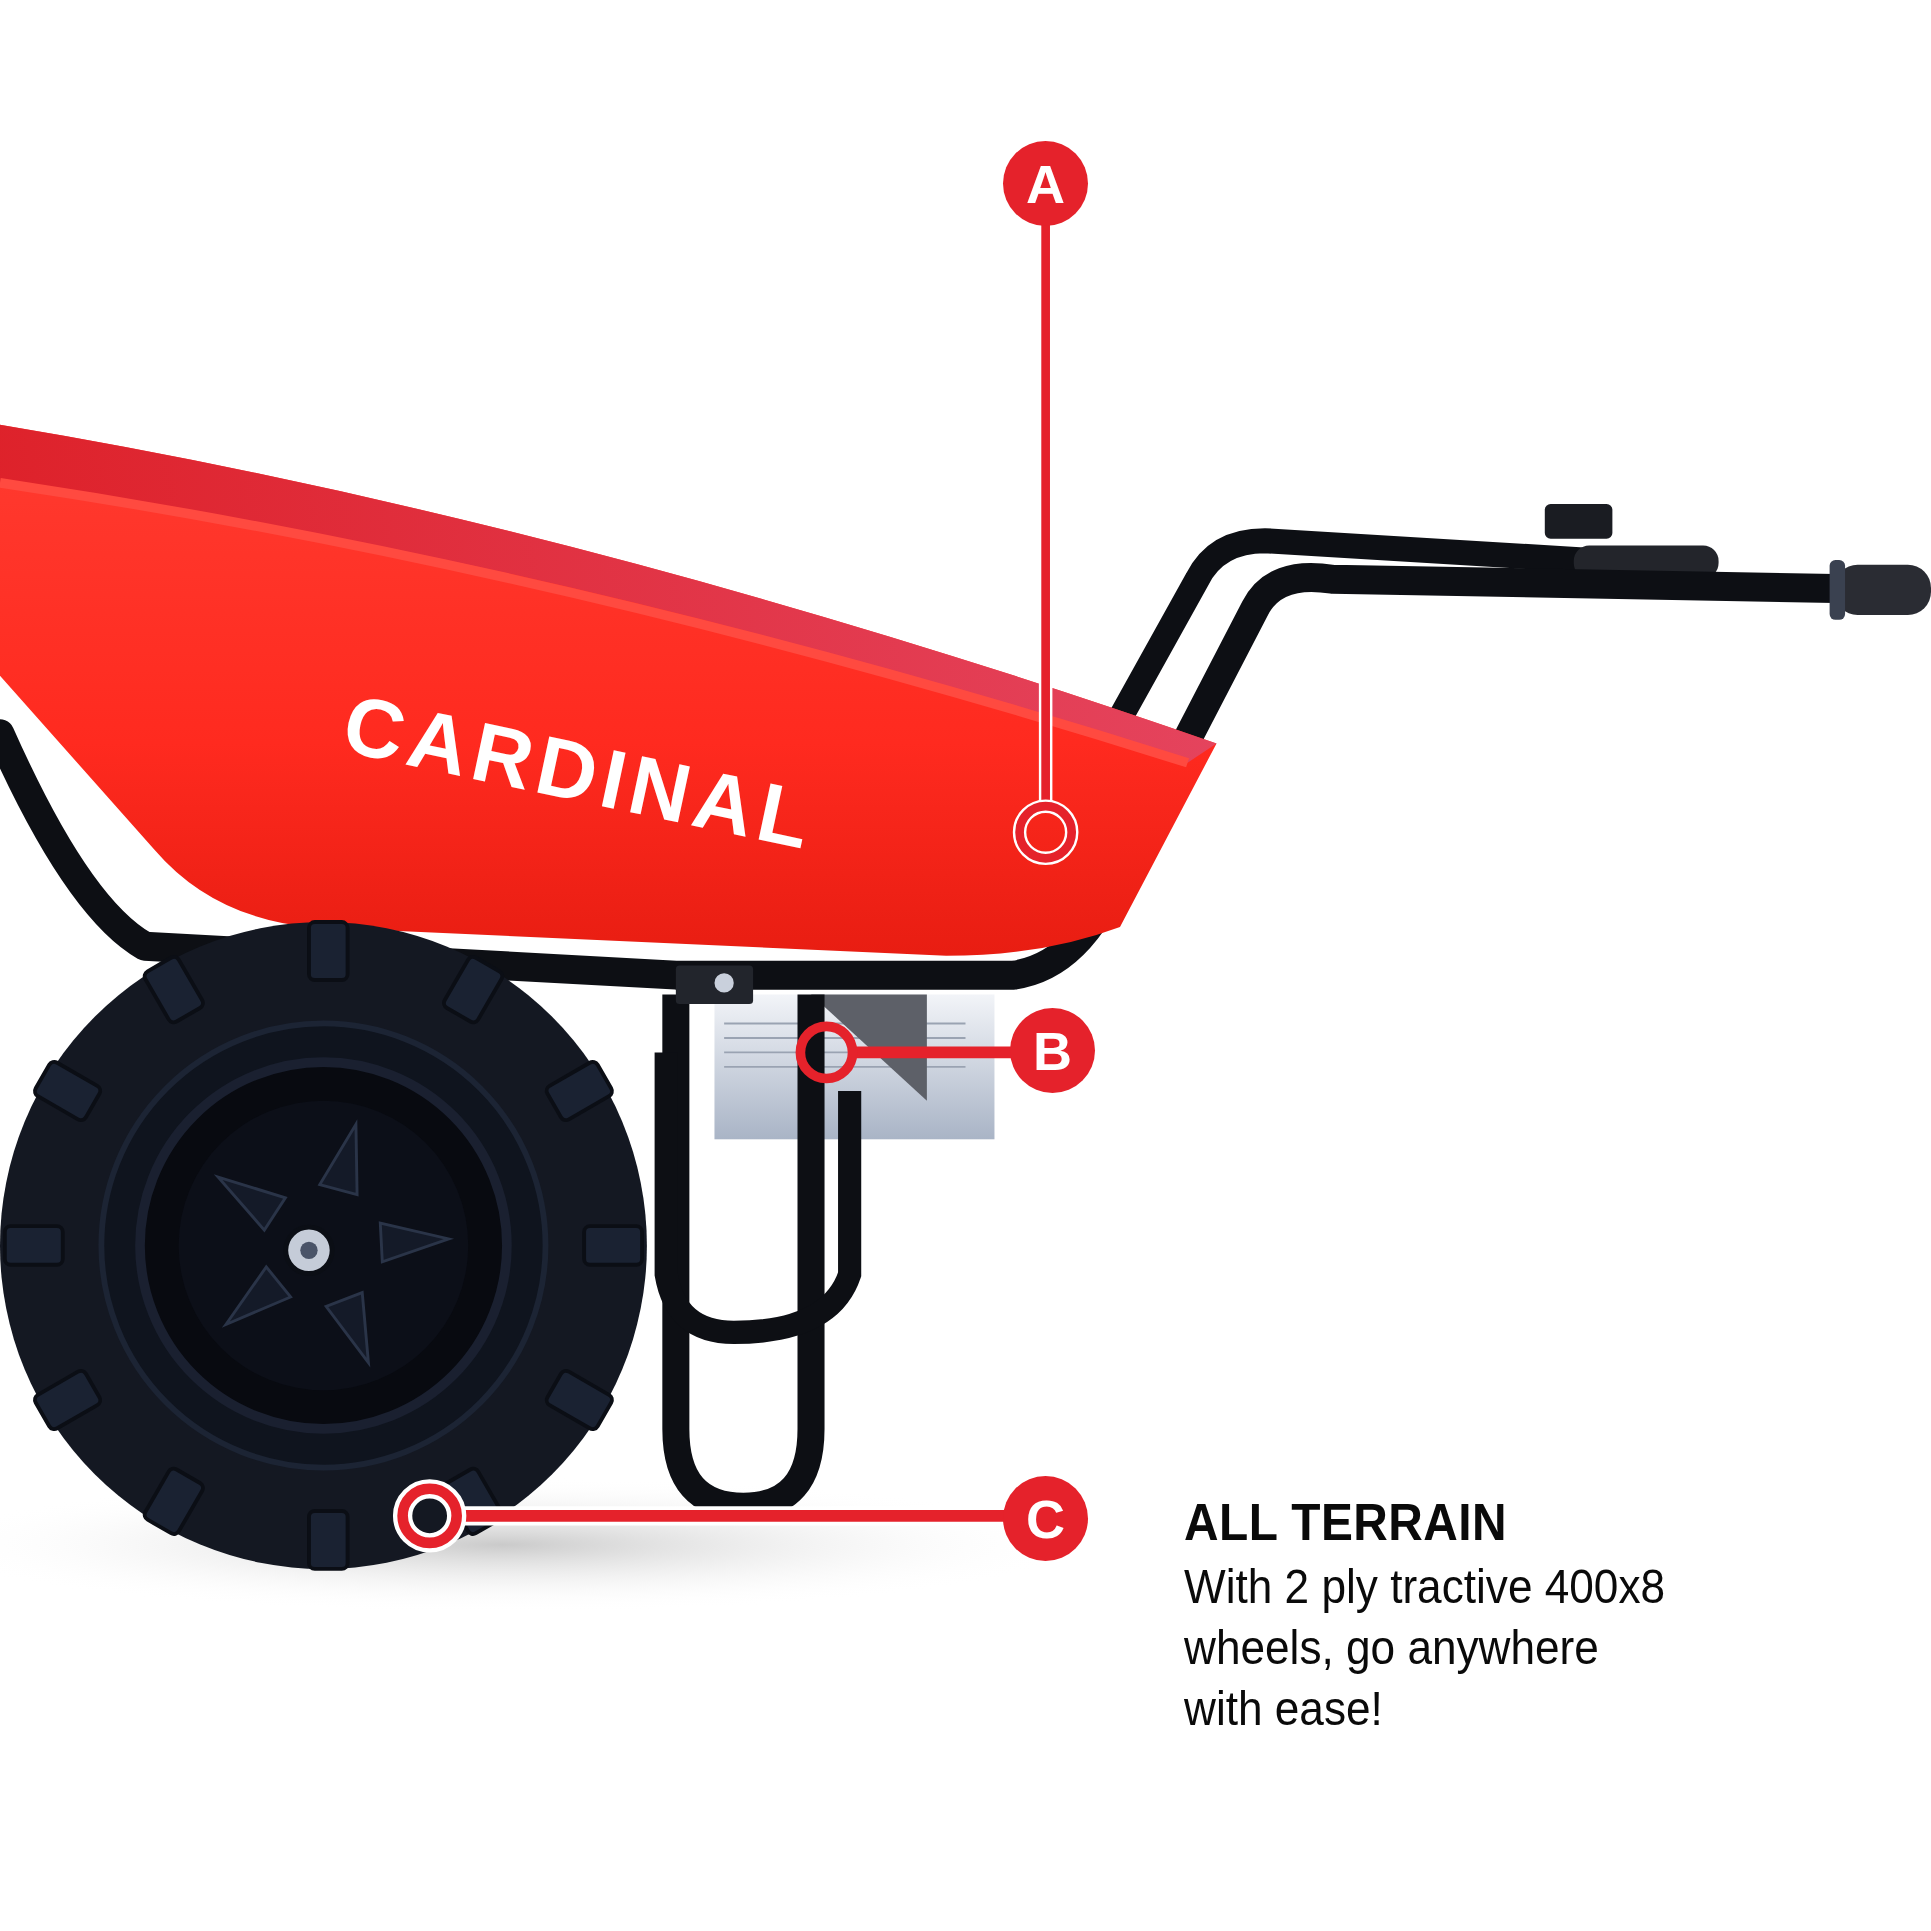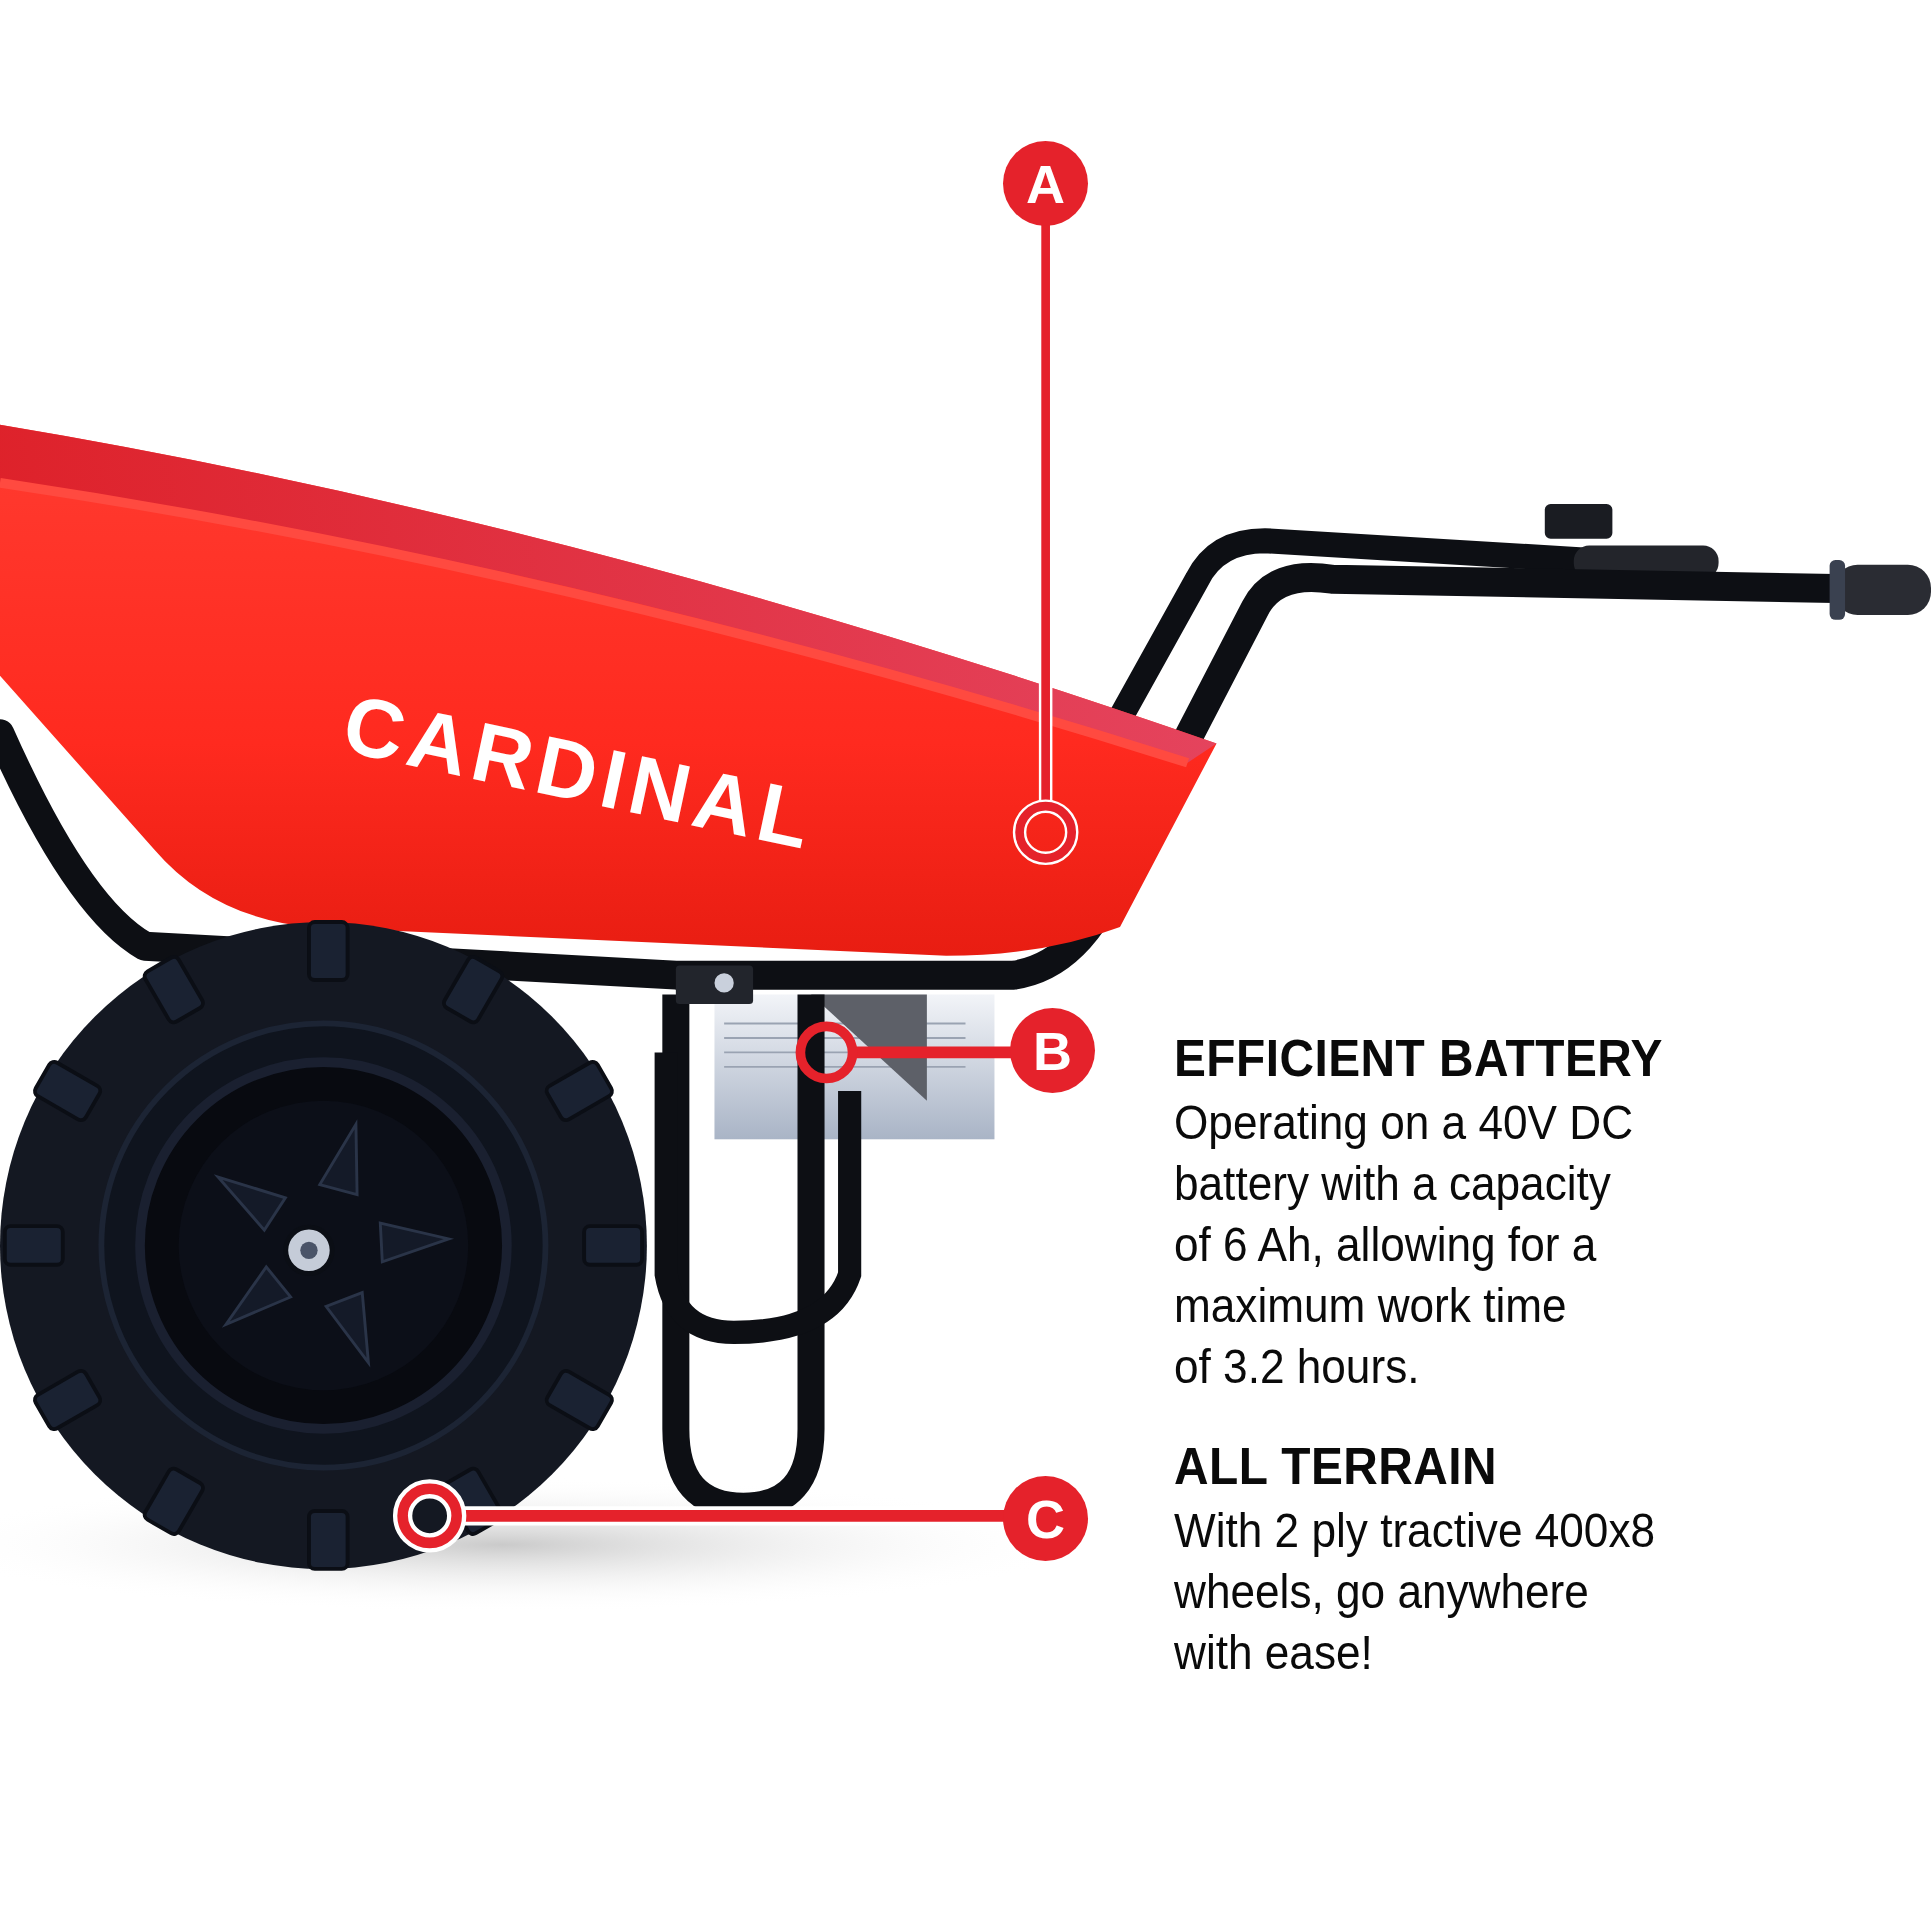--- a/index.html
+++ b/index.html
@@ -12,21 +12,21 @@
   .feature .heading {
     font-family: "Liberation Sans", sans-serif; font-weight: 700;
     font-size: 52px; letter-spacing: 0.5px; line-height: 60px; margin: 0; transform: scaleX(0.92); transform-origin: left;
   }
   .feature .body {
     font-family: "Liberation Sans", sans-serif; font-weight: 400;
     font-size: 48px; line-height: 61px; margin: 3.9px 0 0 0; white-space: pre-line; transform: scaleX(0.92); transform-origin: left;
   }
   #feat-a { top: 154px; }
   #feat-b { top: 1028px; }
-  #feat-c { top: 1436px; }
+  #feat-c { top: 1492px; margin-left: 10px; }
 
   .badge { position: absolute; width: 85px; height: 85px; border-radius: 50%;
            background: #e5222b; color: #fff; font-weight: 700; font-size: 54px;
            display: flex; align-items: center; justify-content: center;
            font-family: "Liberation Sans", sans-serif; }
   #badge-a { left: 1003px; top: 141px; }
   #badge-b { left: 1010px; top: 1008px; }
   #badge-c { left: 1003px; top: 1476px; }
 
   .brand-logo { position: absolute; left: 355px; top: 676px; color: #fff;
@@ -131,28 +131,20 @@
     <circle cx="445" cy="1570" r="28" fill="none" stroke="#e5222b" stroke-width="11"></circle>
   </svg>
 
   <div class="brand-logo">CARDINAL</div>
 
   <div class="badge" id="badge-a">A</div>
   <div class="badge" id="badge-b">B</div>
   <div class="badge" id="badge-c">C</div>
 
 
-  <div class="feature" id="feat-b">
-    <h2 class="heading">EFFICIENT BATTERY</h2>
-    <p class="body">Operating on a 40V DC
-battery with a capacity
- of 6 Ah, allowing for a
-maximum work time
-of 3.2 hours.</p>
-  </div>
 
   <div class="feature" id="feat-c">
     <h2 class="heading">ALL TERRAIN</h2>
     <p class="body">With 2 ply tractive 400x8
 wheels, go anywhere
 with ease!</p>
   </div>
 
 </div>
 

